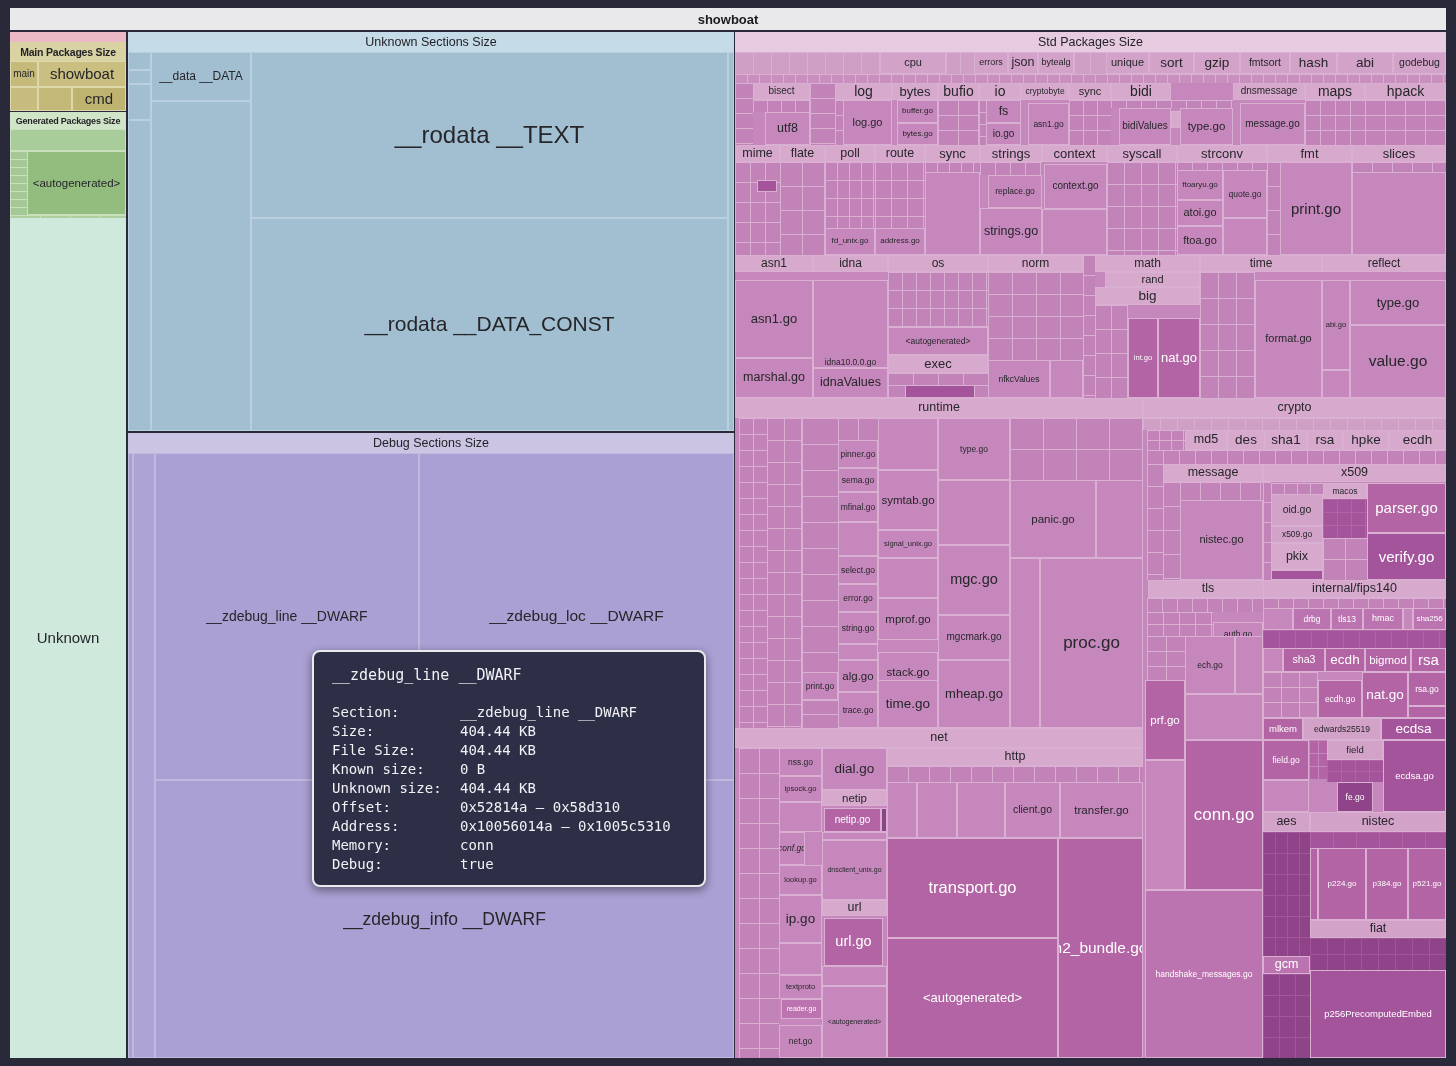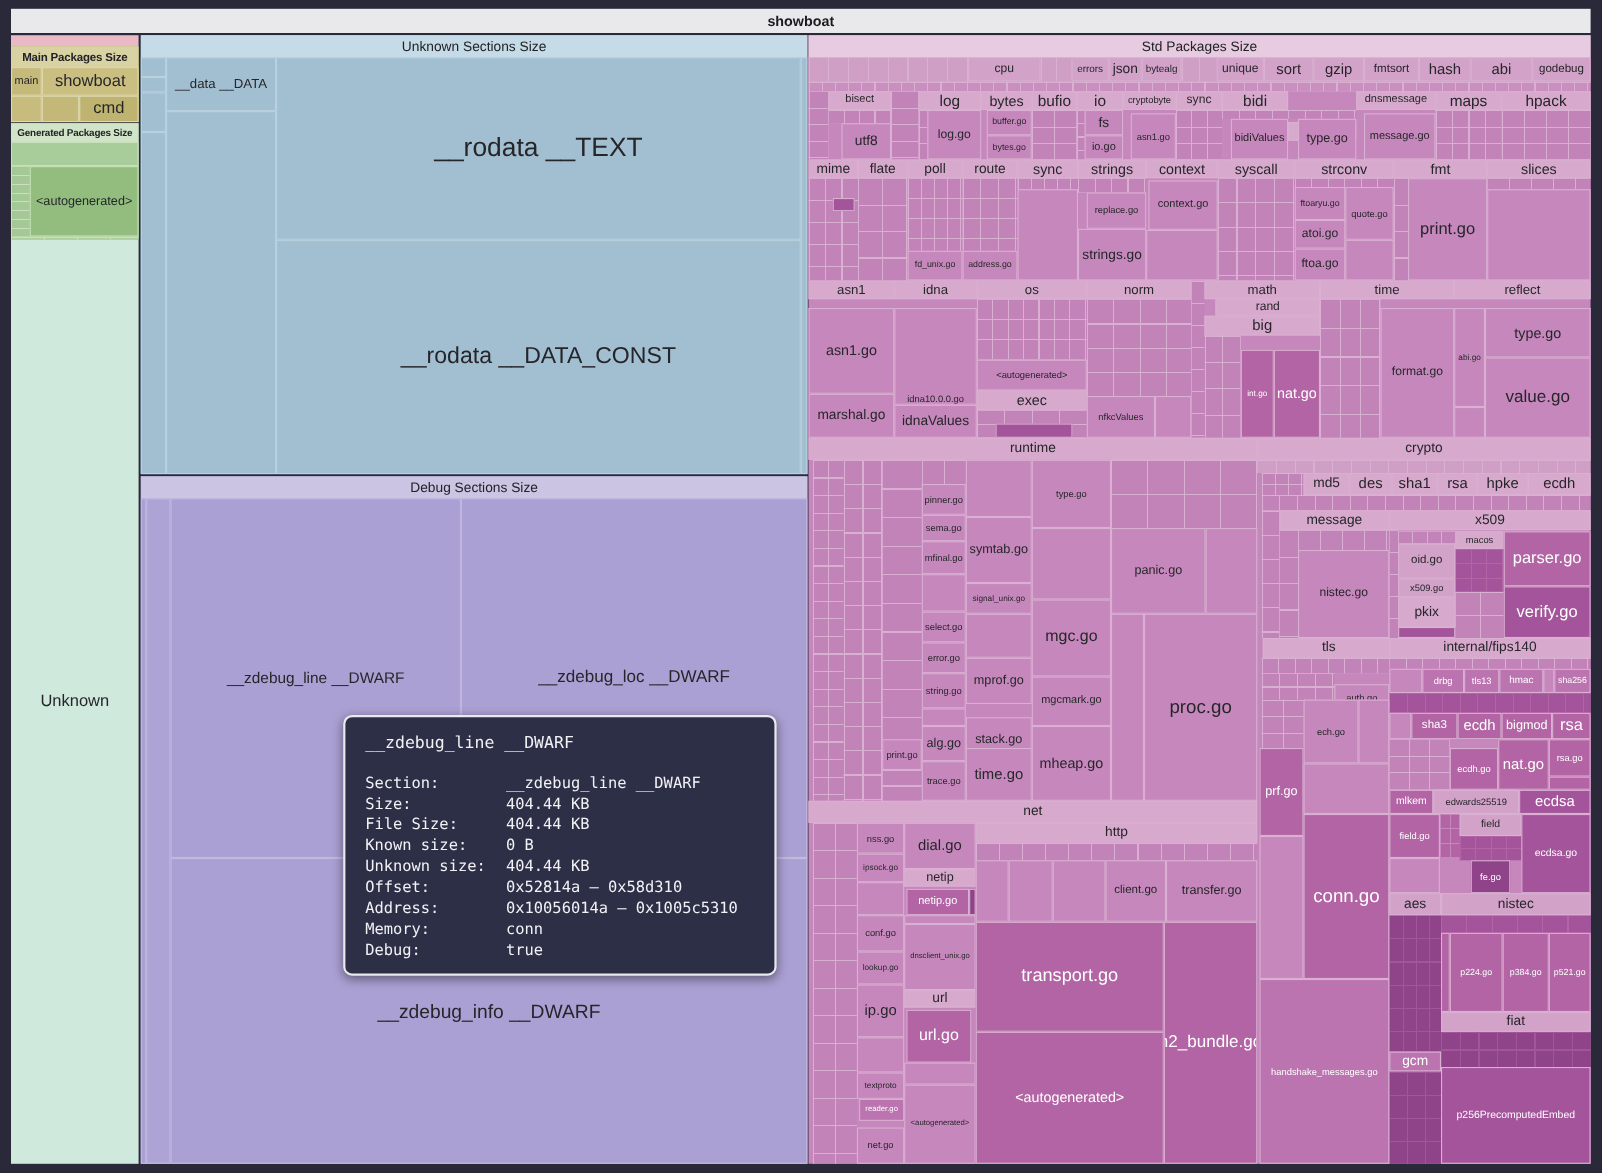--- a/index.html
+++ b/index.html
@@ -242,21 +242,21 @@
       <div class="cell" style="left: 203px; top: 583px; width: 72px; height: 45px; background: rgb(198, 135, 188); border-color: rgb(217, 176, 209); font-size: 10px;">mgcmark.go</div>
       <div class="cell" style="left: 203px; top: 628px; width: 72px; height: 68px; background: rgb(198, 135, 188); border-color: rgb(217, 176, 209); font-size: 13px;">mheap.go</div>
       <div class="cell" style="left: 275px; top: 448px; width: 86px; height: 78px; background: rgb(198, 135, 188); border-color: rgb(217, 176, 209); font-size: 11.5px;">panic.go</div>
       <div class="cell" style="left: 361px; top: 448px; width: 47px; height: 78px; background: rgb(198, 135, 188); border-color: rgb(217, 176, 209); font-size: 10px;"></div>
       <div class="cell" style="left: 275px; top: 526px; width: 30px; height: 170px; background: rgb(198, 135, 188); border-color: rgb(217, 176, 209); font-size: 10px;"></div>
       <div class="cell" style="left: 305px; top: 526px; width: 103px; height: 170px; background: rgb(198, 135, 188); border-color: rgb(217, 176, 209); font-size: 17px;">proc.go</div>
       <div class="cell" style="left: 0px; top: 696px; width: 408px; height: 20px; background: rgb(215, 169, 205); border-color: rgb(217, 176, 209); font-size: 12.5px;">net</div>
       <div class="cell" style="left: 44px; top: 716px; width: 43px; height: 28px; background: rgb(198, 135, 188); border-color: rgb(217, 176, 209); font-size: 8.5px;">nss.go</div>
       <div class="cell" style="left: 44px; top: 744px; width: 43px; height: 26px; background: rgb(198, 135, 188); border-color: rgb(217, 176, 209); font-size: 7.5px;">ipsock.go</div>
       <div class="cell" style="left: 44px; top: 770px; width: 43px; height: 30px; background: rgb(198, 135, 188); border-color: rgb(217, 176, 209); font-size: 10px;"></div>
-      <div class="cell" style="left: 44px; top: 800px; width: 43px; height: 33px; background: rgb(198, 135, 188); border-color: rgb(217, 176, 209); font-size: 8.5px;">conf.go</div>
+      <div class="cell" style="left: 44px; top: 800px; width: 26px; height: 33px; background: rgb(198, 135, 188); border-color: rgb(217, 176, 209); font-size: 8.5px; font-style: italic;">conf.go</div>
       <div class="cell" style="left: 44px; top: 833px; width: 43px; height: 30px; background: rgb(198, 135, 188); border-color: rgb(217, 176, 209); font-size: 7.5px;">lookup.go</div>
       <div class="cell" style="left: 44px; top: 863px; width: 43px; height: 48px; background: rgb(198, 135, 188); border-color: rgb(217, 176, 209); font-size: 13.5px;">ip.go</div>
       <div class="cell" style="left: 44px; top: 911px; width: 43px; height: 32px; background: rgb(198, 135, 188); border-color: rgb(217, 176, 209); font-size: 10px;"></div>
       <div class="cell" style="left: 44px; top: 943px; width: 43px; height: 24px; background: rgb(198, 135, 188); border-color: rgb(217, 176, 209); font-size: 7.5px;">textproto</div>
       <div class="cell" style="left: 46px; top: 967px; width: 41px; height: 20px; background: rgb(187, 116, 175); border-color: rgb(217, 176, 209); font-size: 7px; color: rgb(255, 255, 255);">reader.go</div>
       <div class="cell" style="left: 44px; top: 993px; width: 43px; height: 33px; background: rgb(198, 135, 188); border-color: rgb(217, 176, 209); font-size: 8.5px;">net.go</div>
       <div class="cell" style="left: 87px; top: 716px; width: 65px; height: 42px; background: rgb(198, 135, 188); border-color: rgb(217, 176, 209); font-size: 13.5px;">dial.go</div>
       <div class="cell" style="left: 87px; top: 758px; width: 65px; height: 16px; background: rgb(215, 169, 205); border-color: rgb(217, 176, 209); font-size: 11.5px;">netip</div>
       <div class="cell" style="left: 89px; top: 776px; width: 57px; height: 24px; background: rgb(178, 100, 164); border-color: rgb(217, 176, 209); font-size: 10px; color: rgb(255, 255, 255);">netip.go</div>
       <div class="cell" style="left: 146px; top: 776px; width: 6px; height: 24px; background: rgb(143, 68, 137); border-color: rgb(217, 176, 209); font-size: 10px;"></div>

